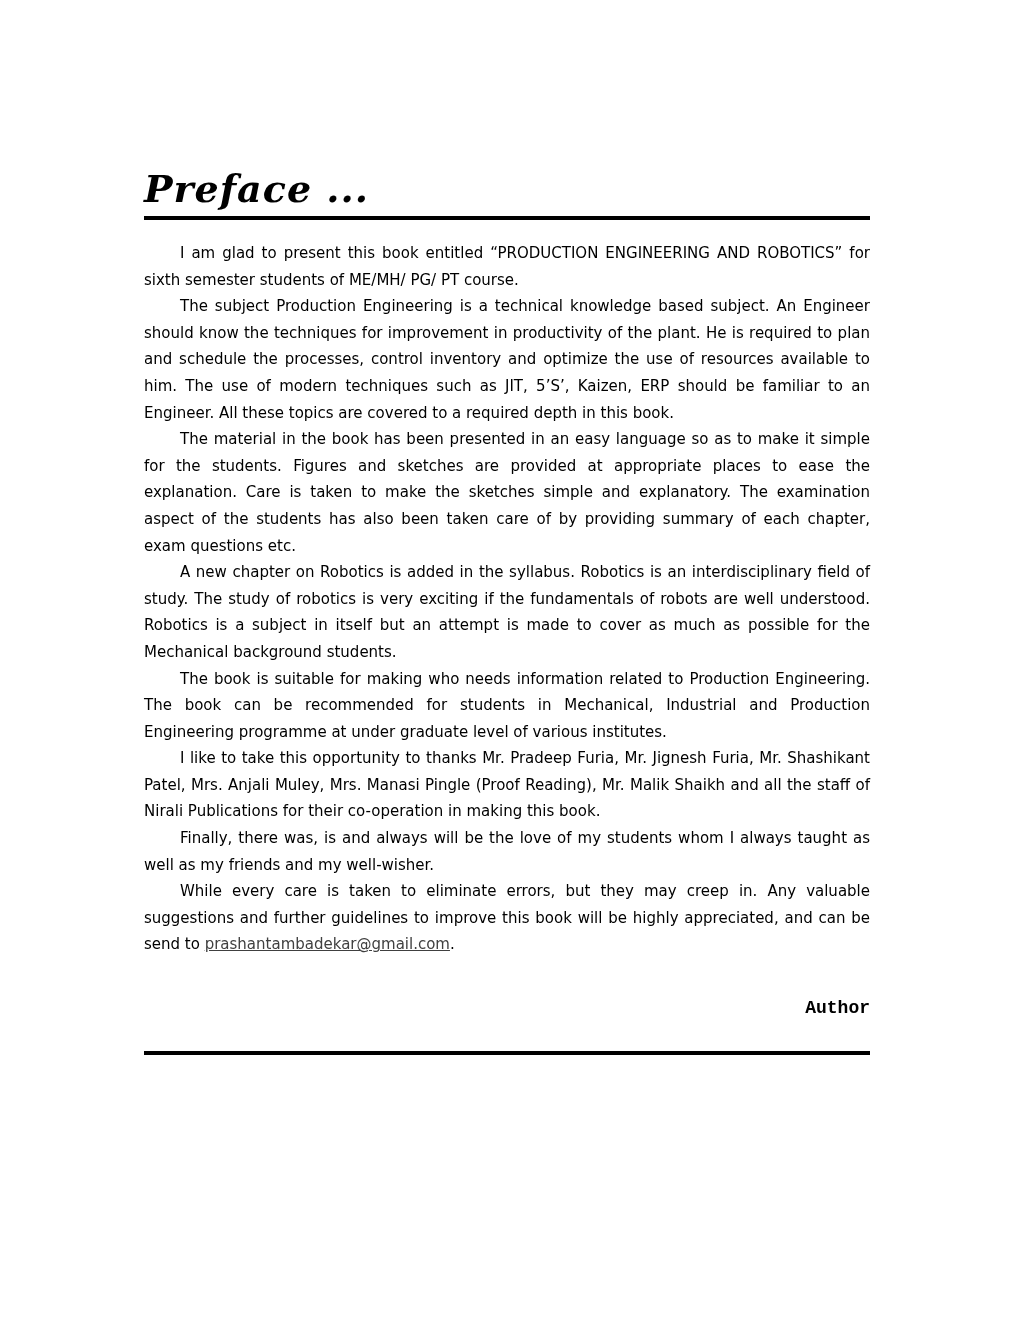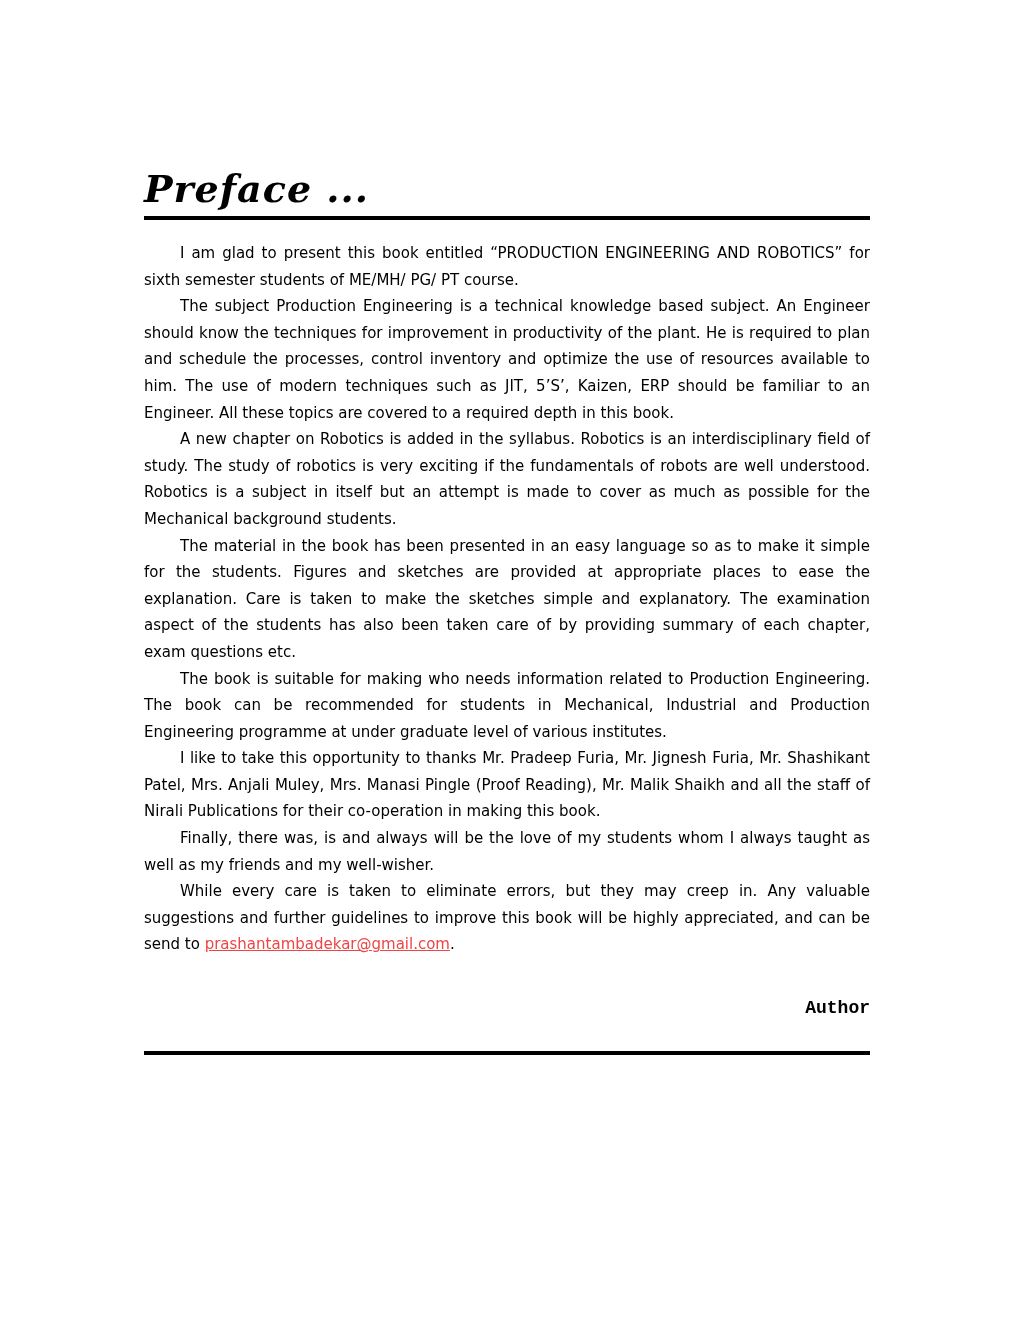--- a/index.html
+++ b/index.html
@@ -40,21 +40,21 @@
   }
   .para {
     margin: 0;
     font-family: "DejaVu Sans", sans-serif;
     font-size: 15px;
     line-height: 26.6px;
     text-align: justify;
     text-indent: 36px;
   }
   .email {
-    color: #ef4444;
+    color: #404040;
     text-decoration: underline;
   }
   .author {
     margin-top: 40px;
     text-align: right;
     font-family: Liberation Mono, monospace;
     font-weight: bold;
     font-size: 18px;
   }
   .bottom-rule {
@@ -69,22 +69,22 @@
 <div class="page">
   <div class="inner">
 
     <header class="header">
       <h1 class="title">Preface ...</h1>
     </header>
 
     <main class="content">
       <p class="para">I am glad to present this book entitled “PRODUCTION ENGINEERING AND ROBOTICS” for sixth semester students of ME/MH/ PG/ PT course.</p>
       <p class="para">The subject Production Engineering is a technical knowledge based subject. An Engineer should know the techniques for improvement in productivity of the plant. He is required to plan and schedule the processes, control inventory and optimize the use of resources available to him. The use of modern techniques such as JIT, 5’S’, Kaizen, ERP should be familiar to an Engineer. All these topics are covered to a required depth in this book.</p>
+      <p class="para">The material in the book has been presented in an easy language so as to make it simple for the students. Figures and sketches are provided at appropriate places to ease the explanation. Care is taken to make the sketches simple and explanatory. The examination aspect of the students has also been taken care of by providing summary of each chapter, exam questions etc.</p>
       <p class="para">A new chapter on Robotics is added in the syllabus. Robotics is an interdisciplinary field of study. The study of robotics is very exciting if the fundamentals of robots are well understood. Robotics is a subject in itself but an attempt is made to cover as much as possible for the Mechanical background students.</p>
-      <p class="para">The material in the book has been presented in an easy language so as to make it simple for the students. Figures and sketches are provided at appropriate places to ease the explanation. Care is taken to make the sketches simple and explanatory. The examination aspect of the students has also been taken care of by providing summary of each chapter, exam questions etc.</p>
       <p class="para">The book is suitable for making who needs information related to Production Engineering. The book can be recommended for students in Mechanical, Industrial and Production Engineering programme at under graduate level of various institutes.</p>
       <p class="para">I like to take this opportunity to thanks Mr. Pradeep Furia, Mr. Jignesh Furia, Mr. Shashikant Patel, Mrs. Anjali Muley, Mrs. Manasi Pingle (Proof Reading), Mr. Malik Shaikh and all the staff of Nirali Publications for their co-operation in making this book.</p>
       <p class="para">Finally, there was, is and always will be the love of my students whom I always taught as well as my friends and my well-wisher.</p>
       <p class="para"><span>While every care is taken to eliminate errors, but they may creep in. Any valuable suggestions and further guidelines to improve this book will be highly appreciated, and can be send to </span><a class="email" href="#">prashantambadekar@gmail.com</a><span>.</span></p>
 
       <div class="author">Author</div>
     </main>
 
     <hr class="bottom-rule">
 

